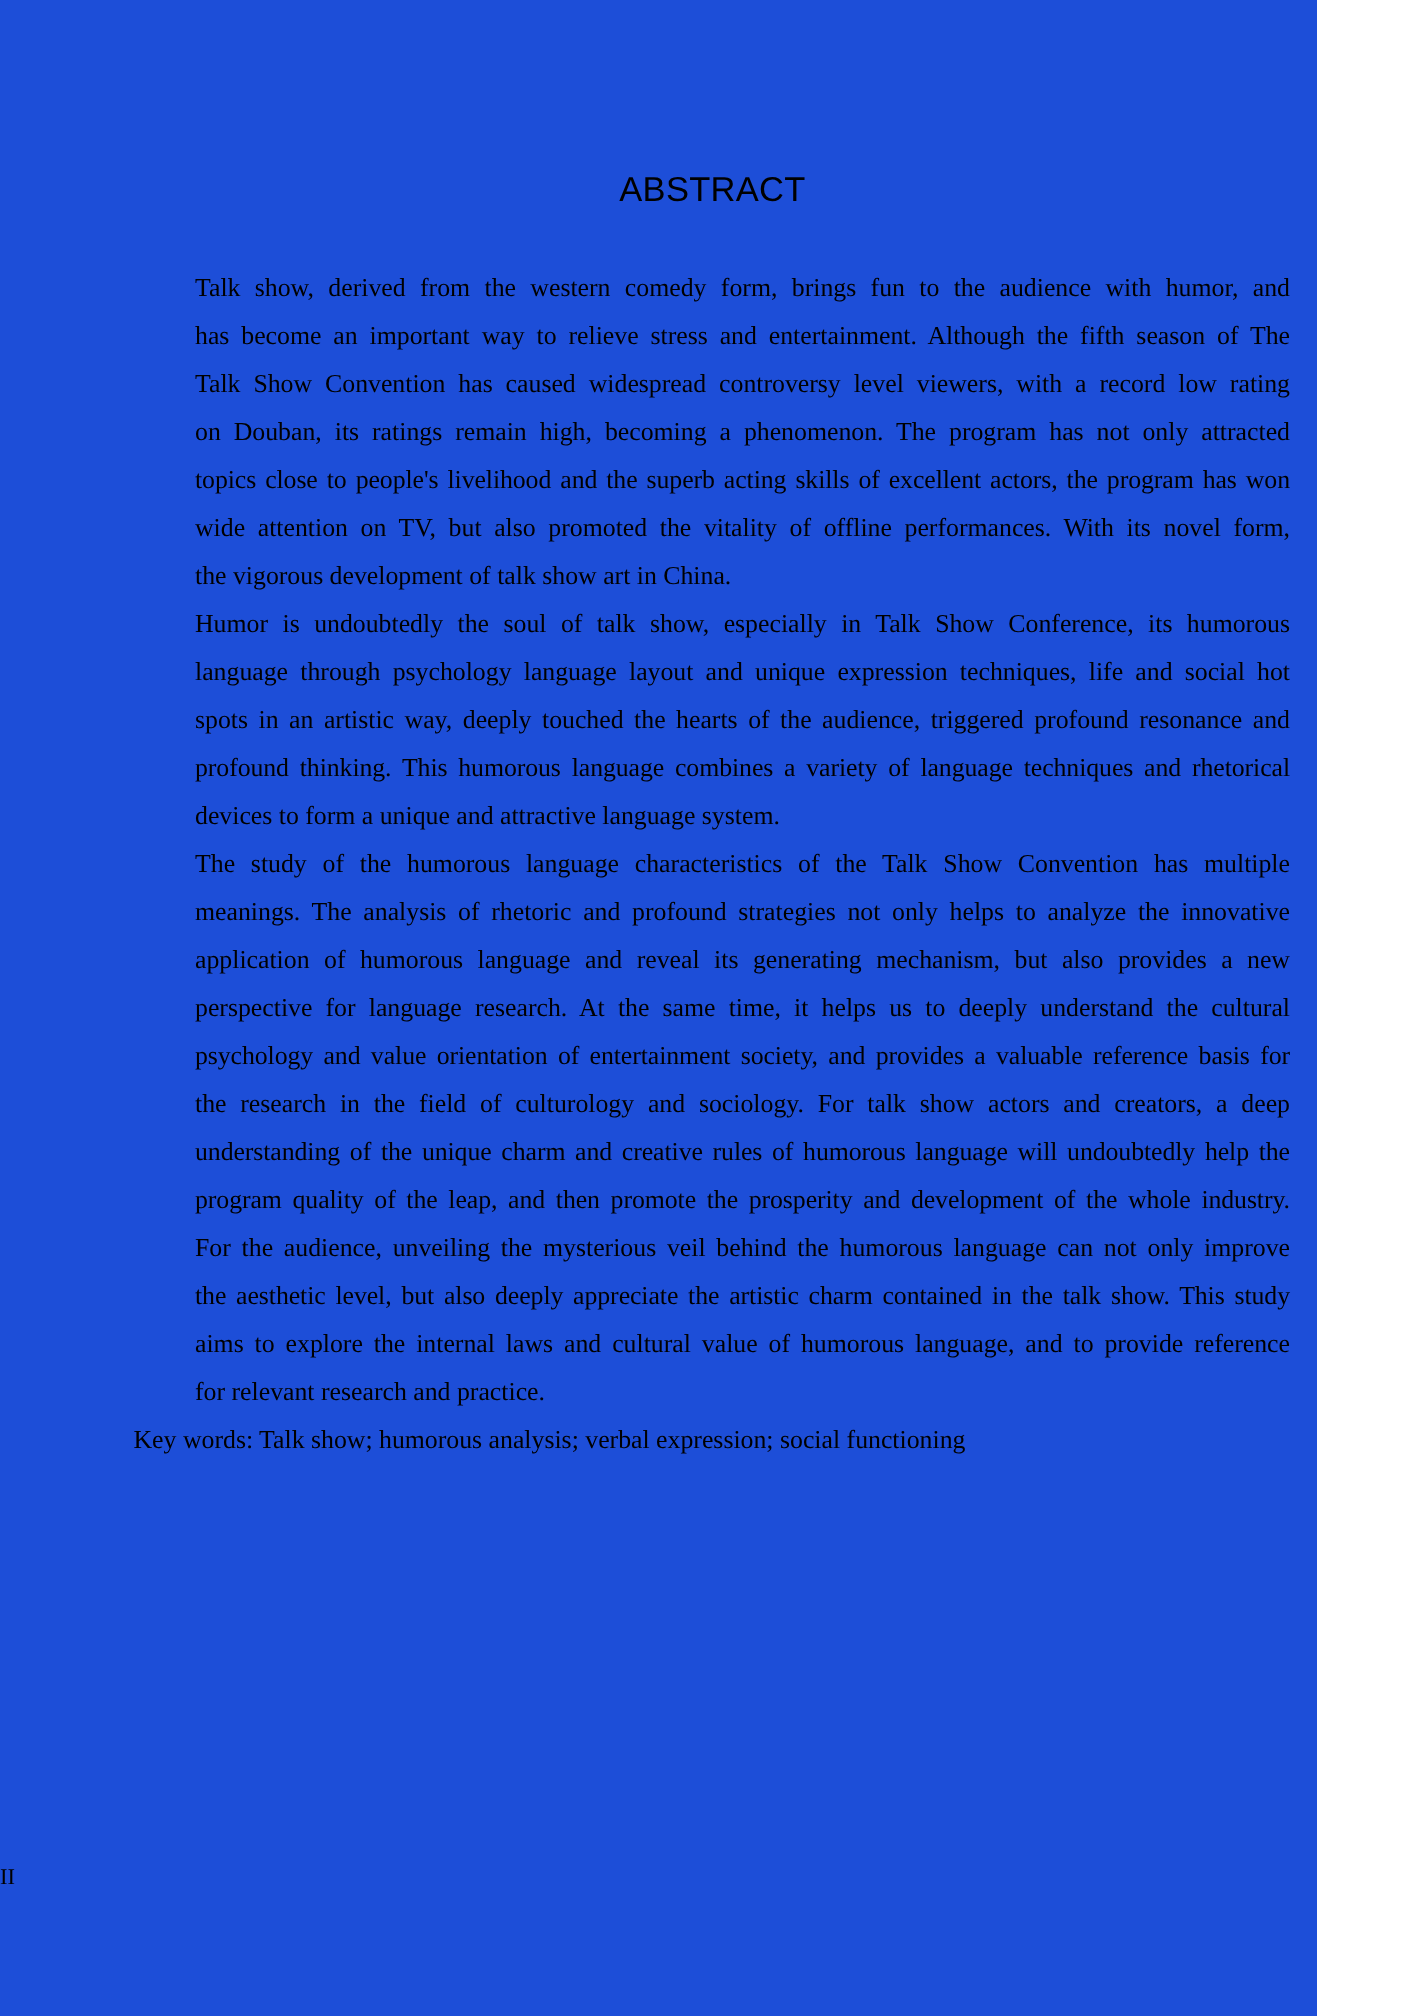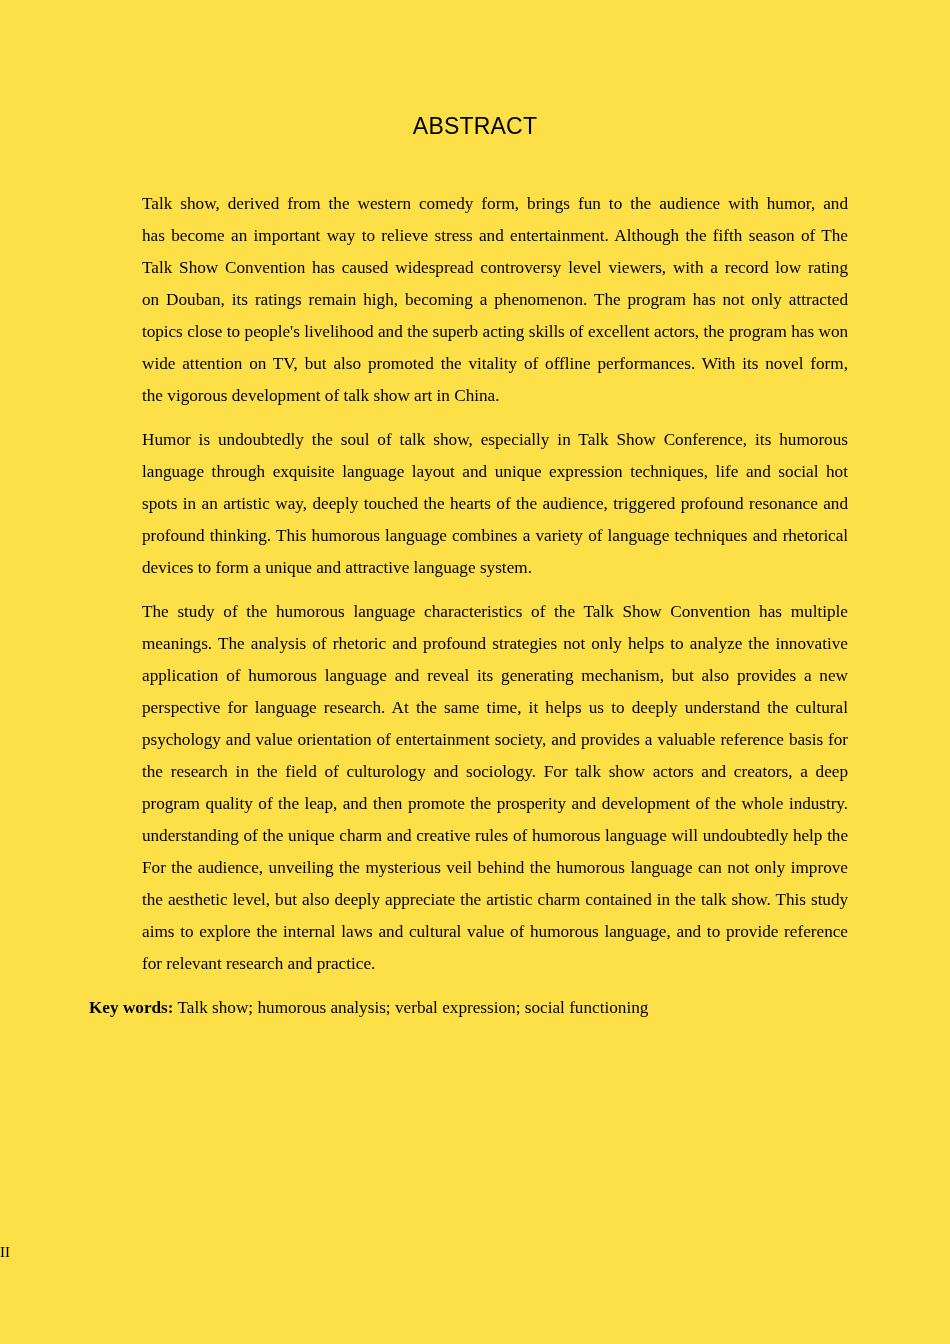--- a/index.html
+++ b/index.html
@@ -2,23 +2,23 @@
 <html><head>
 <meta charset="utf-8">
 <style>
   html, body {
     margin: 0;
     padding: 0;
     background: #ffffff;
   }
   .page {
     position: relative;
-    width: 950px;
+    width: 878px;
     height: 1344px;
-    background: #fde047;
+    background: #1d4ed8;
     overflow: hidden;
     font-family: "Liberation Serif", "DejaVu Serif", serif;
     color: #000000;
   }
   .doc-title {
     position: absolute;
     left: 0;
     top: 113px;
     width: 950px;
     text-align: center;
@@ -28,21 +28,21 @@
     letter-spacing: 0.2px;
     color: #000000;
   }
   .body-block {
     position: absolute;
     left: 89px;
     top: 176px;
     width: 771px;
   }
   .para {
-    margin: 12px;
+    margin: 0;
     font-size: 17.2px;
     line-height: 32px;
     text-align: justify;
     text-justify: inter-word;
     text-indent: 41px;
     hyphens: none;
   }
   
   .line {
     display: block;
@@ -64,21 +64,21 @@
   .line.condensed {
     letter-spacing: -0.05px;
   }
   .keywords-line {
     display: block;
     font-size: 17.2px;
     line-height: 32px;
     text-align: left;
   }
   .kw-label {
-    font-weight: bold;
+    font-weight: normal;
   }
   .page-number {
     position: absolute;
     left: 0;
     top: 1244px;
     width: 736px;
     text-align: left;
     font-size: 15px;
     font-family: "Liberation Serif", "DejaVu Serif", serif;
     color: #000000;
@@ -98,35 +98,35 @@
       <span class="line justified">has become an important way to relieve stress and entertainment. Although the fifth season of The</span>
       <span class="line justified">Talk Show Convention has caused widespread controversy level viewers, with a record low rating</span>
       <span class="line justified">on Douban, its ratings remain high, becoming a phenomenon. The program has not only attracted</span>
       <span class="line justified condensed">topics close to people's livelihood and the superb acting skills of excellent actors, the program has won</span>
       <span class="line justified">wide attention on TV, but also promoted the vitality of offline performances. With its novel form,</span>
       <span class="line plain">the vigorous development of talk show art in China.</span>
     </div>
 
     <div class="para">
       <span class="line justified indent">Humor is undoubtedly the soul of talk show, especially in Talk Show Conference, its humorous</span>
-      <span class="line justified">language through exquisite language layout and unique expression techniques, life and social hot</span>
+      <span class="line justified">language through psychology language layout and unique expression techniques, life and social hot</span>
       <span class="line justified">spots in an artistic way, deeply touched the hearts of the audience, triggered profound resonance and</span>
       <span class="line justified condensed">profound thinking. This humorous language combines a variety of language techniques and rhetorical</span>
       <span class="line plain">devices to form a unique and attractive language system.</span>
     </div>
 
     <div class="para">
       <span class="line justified indent">The study of the humorous language characteristics of the Talk Show Convention has multiple</span>
       <span class="line justified">meanings. The analysis of rhetoric and profound strategies not only helps to analyze the innovative</span>
       <span class="line justified">application of humorous language and reveal its generating mechanism, but also provides a new</span>
       <span class="line justified">perspective for language research. At the same time, it helps us to deeply understand the cultural</span>
       <span class="line justified condensed">psychology and value orientation of entertainment society, and provides a valuable reference basis for</span>
       <span class="line justified">the research in the field of culturology and sociology. For talk show actors and creators, a deep</span>
+      <span class="line justified condensed">understanding of the unique charm and creative rules of humorous language will undoubtedly help the</span>
       <span class="line justified condensed">program quality of the leap, and then promote the prosperity and development of the whole industry.</span>
-      <span class="line justified condensed">understanding of the unique charm and creative rules of humorous language will undoubtedly help the</span>
       <span class="line justified">For the audience, unveiling the mysterious veil behind the humorous language can not only improve</span>
       <span class="line justified condensed">the aesthetic level, but also deeply appreciate the artistic charm contained in the talk show. This study</span>
       <span class="line justified">aims to explore the internal laws and cultural value of humorous language, and to provide reference</span>
       <span class="line plain">for relevant research and practice.</span>
     </div>
 
     <div class="keywords-line">
       <span class="kw-label">Key words:</span><span> Talk show; humorous analysis; verbal expression; social functioning</span>
     </div>
 

